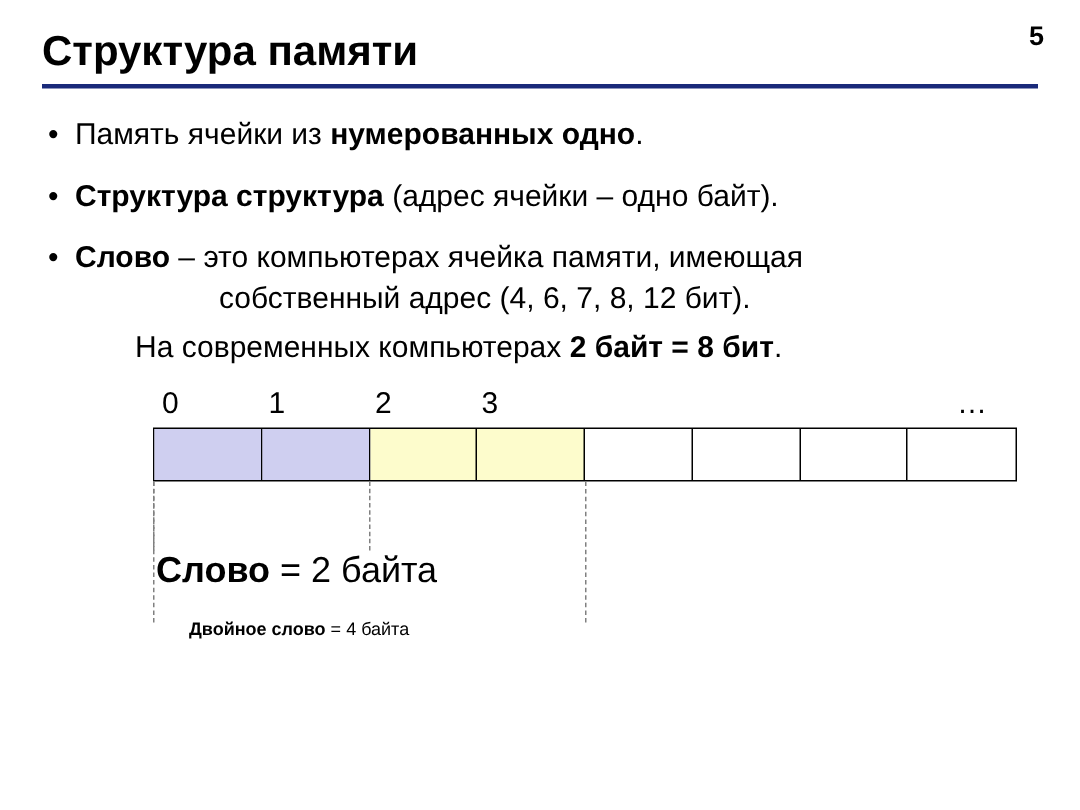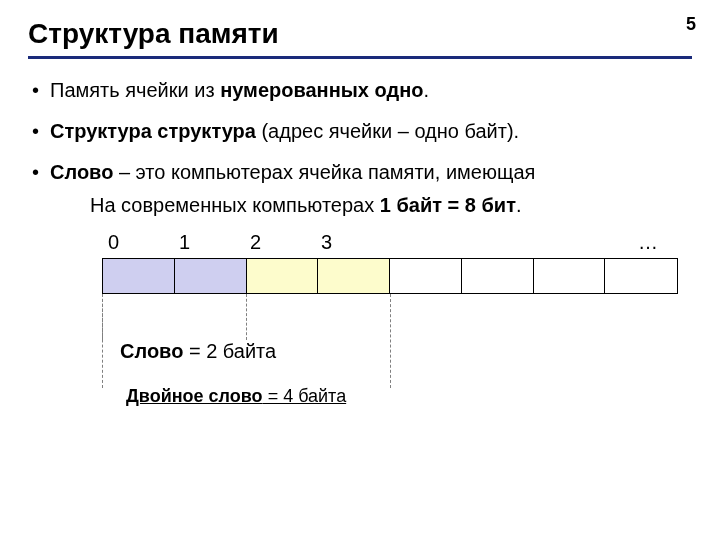--- a/index.html
+++ b/index.html
@@ -96,57 +96,57 @@
     margin-top: 0;
   }
   .dashed-v {
     position: absolute;
     border-left: 1.5px dashed #808080;
     height: 46px;
     top: 0;
   }
   .word-label {
     position: absolute;
-    left: 18px;
+    left: 2px;
     top: 44px;
-    font-size: 20px;
+    font-size: 24px;
   }
   .dashed-v2 {
     position: absolute;
     border-left: 1.5px dashed #808080;
     height: 94px;
     top: 0;
   }
   .dword-label {
     position: absolute;
     left: 24px;
     top: 90px;
-    font-size: 18px;
-    text-decoration: underline;
+    font-size: 12px;
   }
 </style>
 </head>
 <body>
 
 <div class="pagenum">5</div>
 
 <h1>Структура памяти</h1>
 <hr class="rule">
 
 <ul class="bullets">
   <li>
     <span>Память ячейки из </span><b>нумерованных одно</b><span>.</span>
   </li>
   <li>
     <b>Структура структура</b><span> (адрес ячейки – одно байт).</span>
   </li>
   <li>
     <b>Слово</b><span> – это компьютерах ячейка памяти, имеющая</span>
+    <span class="indent-sub">собственный адрес (4, 6, 7, 8, 12 бит).</span>
     <div class="indent1">
-      <span>На современных компьютерах </span><b>1 байт = 8 бит</b><span>.</span>
+      <span>На современных компьютерах </span><b>2 байт = 8 бит</b><span>.</span>
     </div>
 
     <div class="cells-wrap">
       <div class="labels-row">
         <span>0</span>
         <span>1</span>
         <span>2</span>
         <span>3</span>
         <span class="dots">…</span>
       </div>

